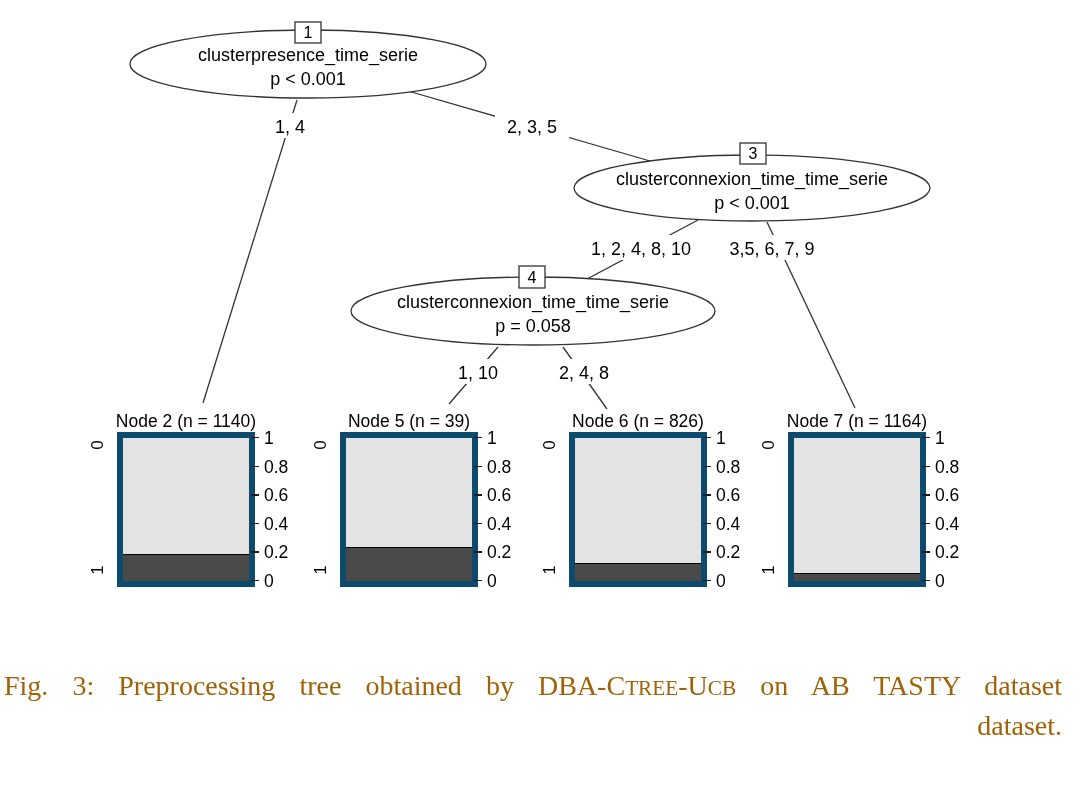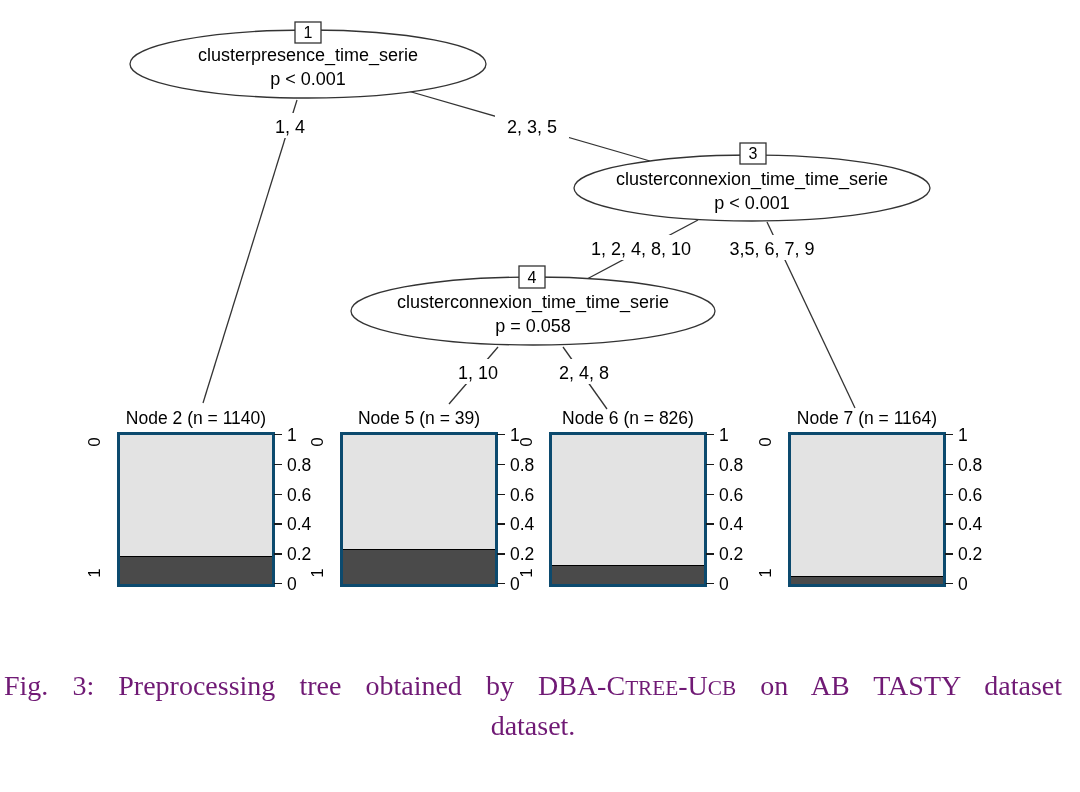--- a/index.html
+++ b/index.html
@@ -7,35 +7,35 @@
           font-family:"Liberation Sans",sans-serif;color:#000;}
   #tree-svg{position:absolute;left:0;top:0;}
   .node-ellipse{fill:#ffffff;stroke:#333333;stroke-width:1.3;}
   .edge-line{stroke:#333333;stroke-width:1.3;}
   .id-box{fill:#ffffff;stroke:#333333;stroke-width:1.3;}
   .id-text{font:16px "Liberation Sans",sans-serif;text-anchor:middle;fill:#000;}
   .node-text{font:18px "Liberation Sans",sans-serif;text-anchor:middle;fill:#000;}
   .edge-label{font:18px "Liberation Sans",sans-serif;text-anchor:middle;fill:#000;}
   .label-bg{fill:#ffffff;}
 
-  .plot{position:absolute;top:432px;width:158px;height:155px;border:3px solid #0c4a6e;box-sizing:border-box;}
+  .plot{position:absolute;top:432px;width:138px;height:155px;border:6px solid #0c4a6e;box-sizing:border-box;}
   .plot-title{position:absolute;top:-28px;left:50%;transform:translateX(-50%);
               white-space:nowrap;font-size:17.5px;line-height:22px;}
   .dark-bar{position:absolute;left:0;right:0;bottom:0;border-top:1px solid #000;}
   .cat{position:absolute;display:block;width:16px;height:18px;font-size:17px;line-height:18px;
        text-align:center;transform:rotate(-90deg);}
   .cat0{left:-33px;top:-2px;}
   .cat1{left:-33px;bottom:2px;}
   .tick{position:absolute;right:-10px;width:8px;height:1.4px;background:#1a1a1a;}
   .tick-label{position:absolute;left:calc(100% + 15px);font-size:17.5px;line-height:20px;white-space:nowrap;}
 
   #caption{position:absolute;left:4px;top:667px;width:1058px;
-           font-family:"Liberation Serif","DejaVu Serif",serif;font-size:28px;line-height:37px;color:#701a75;}
+           font-family:"Liberation Serif","DejaVu Serif",serif;font-size:28px;line-height:37px;color:#a16207;}
   .cap-line{white-space:nowrap;text-align:justify;text-align-last:justify;}
-  .cap-line-last{white-space:nowrap;text-align:center;}
+  .cap-line-last{white-space:nowrap;text-align:right;}
   .sc{font-size:0.76em;}
 </style>
 </head>
 <body>
 
 <div id="figure">
 
   <svg id="tree-svg" width="1080" height="630" viewBox="0 0 1080 630">
 
     <line class="edge-line" x1="297" y1="100" x2="203" y2="403"></line>
@@ -106,21 +106,21 @@
       <span class="tick-label" style="top: calc(80% - 10px);">0.2</span>
       <span class="tick" style="top: calc(60% - 1px);"></span>
       <span class="tick-label" style="top: calc(60% - 10px);">0.4</span>
       <span class="tick" style="top: calc(40% - 1px);"></span>
       <span class="tick-label" style="top: calc(40% - 10px);">0.6</span>
       <span class="tick" style="top: calc(20% - 1px);"></span>
       <span class="tick-label" style="top: calc(20% - 10px);">0.8</span>
       <span class="tick" style="top: calc(0% - 1px);"></span>
       <span class="tick-label" style="top: calc(0% - 10px);">1</span>
     </div>
-  <div class="plot" style="left: 549px; background: rgb(227, 227, 227); padding-left: 24px;">
+  <div class="plot" style="left: 569px; background: rgb(227, 227, 227); padding-left: 24px;">
     <div class="plot-title">Node 6 (n = 826)</div>
     <div class="dark-bar" style="background: rgb(74, 74, 74); height: 12%;"></div>
     <span class="cat cat0">0</span>
     <span class="cat cat1">1</span>
   <span class="tick" style="top: calc(100% - 1px);"></span>
       <span class="tick-label" style="top: calc(100% - 10px);">0</span>
       <span class="tick" style="top: calc(80% - 1px);"></span>
       <span class="tick-label" style="top: calc(80% - 10px);">0.2</span>
       <span class="tick" style="top: calc(60% - 1px);"></span>
       <span class="tick-label" style="top: calc(60% - 10px);">0.4</span>

